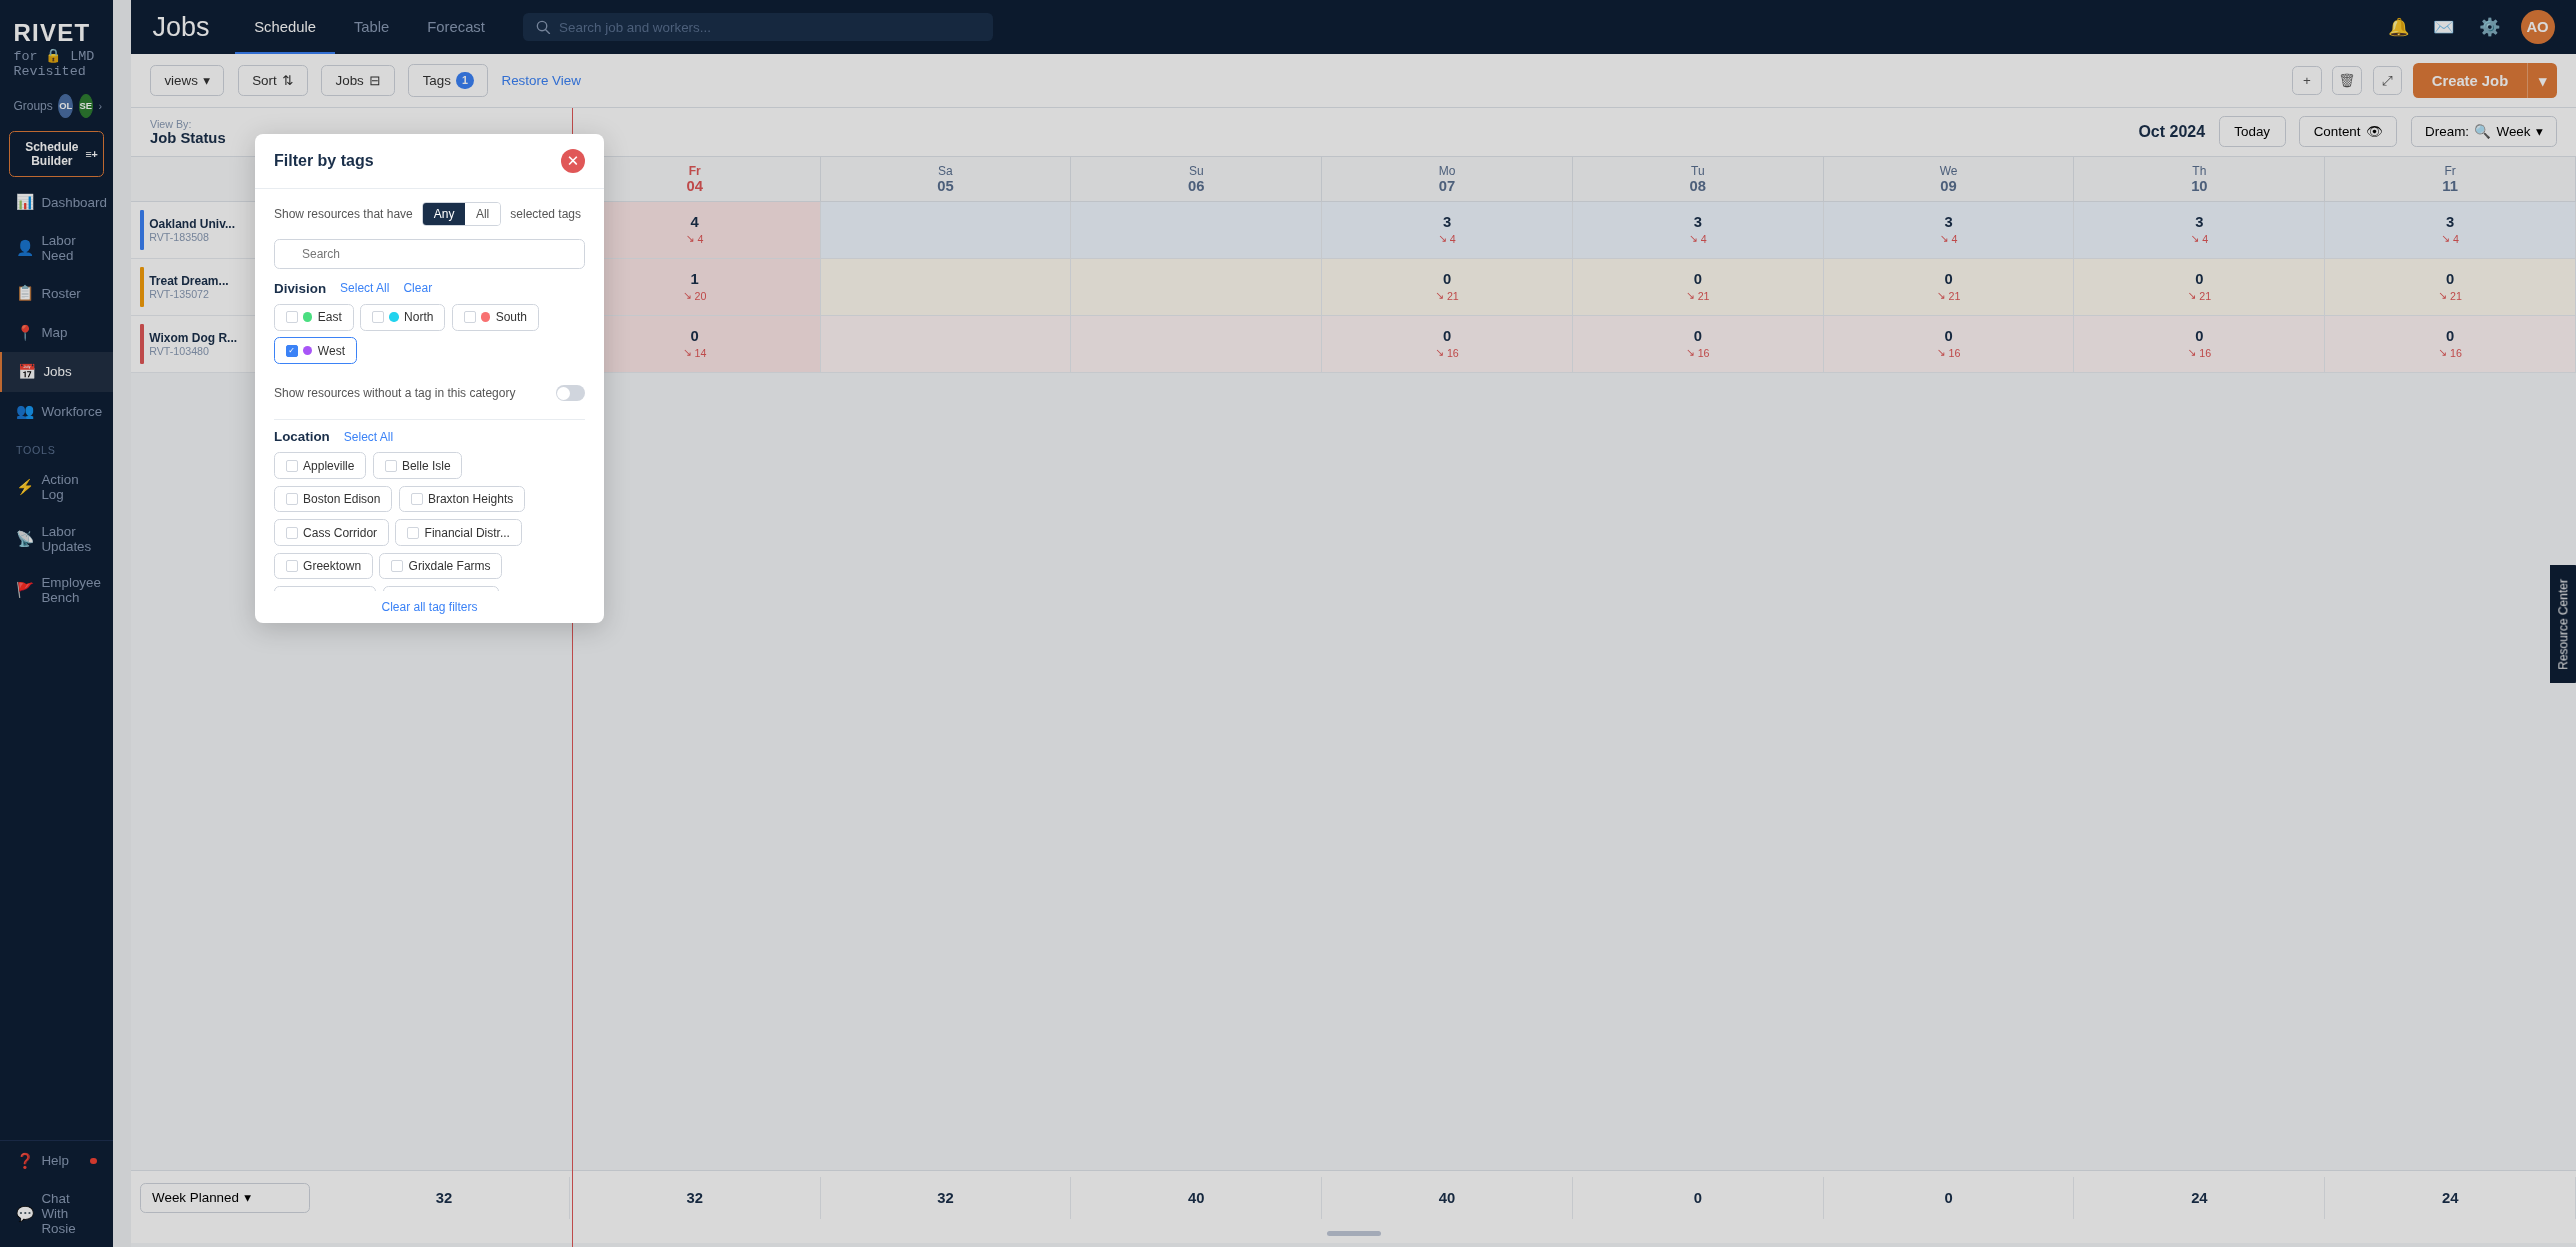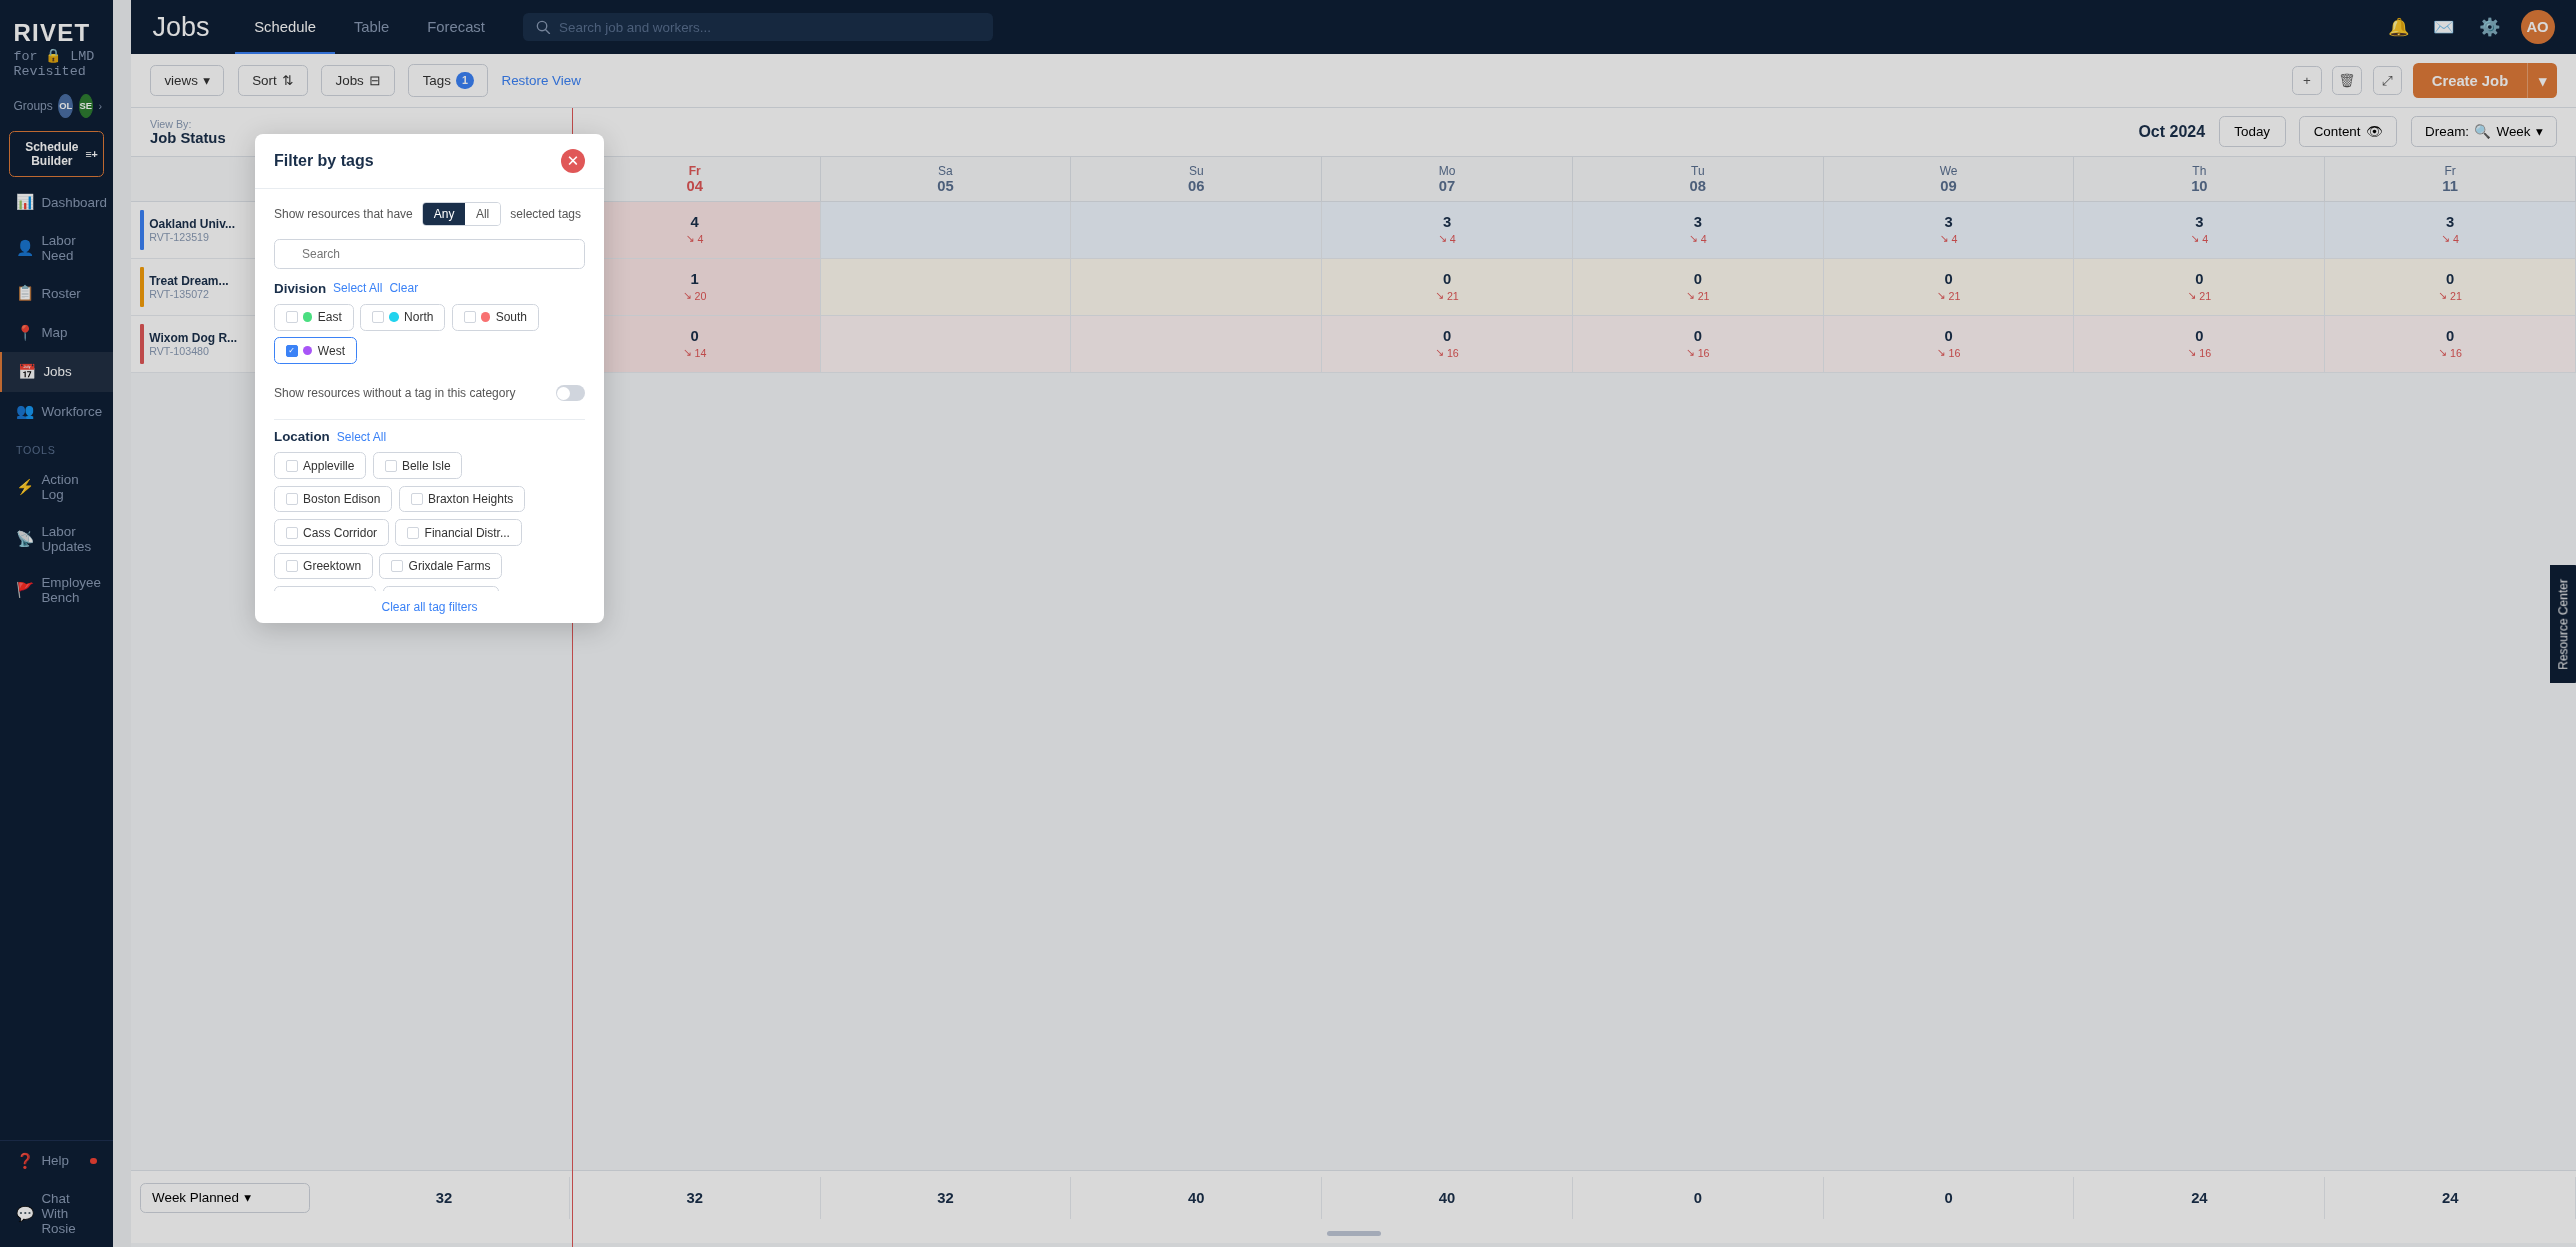--- a/index.html
+++ b/index.html
@@ -168,21 +168,21 @@
     .modal-search { margin-bottom: 12px; }
     .modal-search-input {
       width: 100%; padding: 6.7px 9.4px 6.7px 27px; border: 0.7px solid #d0d5dd; border-radius: 5.4px;
       font-size: 12px; background-url: none; color: #0f172a; outline: none; position: relative;
     }
     .modal-search-wrap { position: relative; }
     .modal-search-icon { position: absolute; left: 8px; top: 50%; transform: translateY(-50%); color: #8a9bb5; font-size: 12px; }
 
     .section-label {
       font-size: 13.4px; font-weight: 700; color: #1a2f4a; margin-bottom: 8px;
-      display: flex; align-items: center; gap: 7px;
+      display: flex; align-items: center; gap: 14px;
     }
     .section-link { font-size: 12px; color: #3b82f6; cursor: pointer; font-weight: 400; }
 
     .tag-grid { display: flex; flex-wrap: wrap; gap: 6.7px; margin-bottom: 13.4px; }
     .tag-item { display: flex; align-items: center; gap: 5.4px; padding: 5.4px 10.7px; border: 1px solid #d0d5dd; border-radius: 5.4px; font-size: 12px; cursor: pointer; background: #fff; }
     .tag-item.checked { border-color: #3b82f6; }
     .tag-checkbox { width: 12px; height: 12px; border: 1px solid #d0d5dd; border-radius: 2px; display: flex; align-items: center; justify-content: center; flex-shrink: 0; }
     .tag-checkbox.checked { background: #3b82f6; border-color: #3b82f6; color: #fff; font-size: 8px; }
     .tag-dot { width: 9.4px; height: 9.4px; border-radius: 50%; flex-shrink: 0; }
     .tag-label { font-size: 12px; color: #333; }
@@ -506,21 +506,21 @@
           <div class="day-header"><span>Th</span><div class="date-num">10</div></div>
           <div class="day-header"><span>Fr</span><div class="date-num">11</div></div>
         </div>
       </div>
 
       <div class="job-row oakland">
         <div class="job-info" style="display:flex;align-items:center;">
           <div class="job-color-bar" style="background:#3b82f6;height:100%;min-height:40px;"></div>
           <div>
             <div class="job-name">Oakland Univ...</div>
-            <div class="job-id">RVT-123519</div>
+            <div class="job-id">RVT-183508</div>
           </div>
         </div>
         <div class="job-cells">
           <div class="job-cell" style="background:#e8f0fe;">
             <div class="cell-num">4</div>
             <div class="cell-sub red">
                 <span>↘</span>
                 <span>4</span>
               </div>
           </div>

